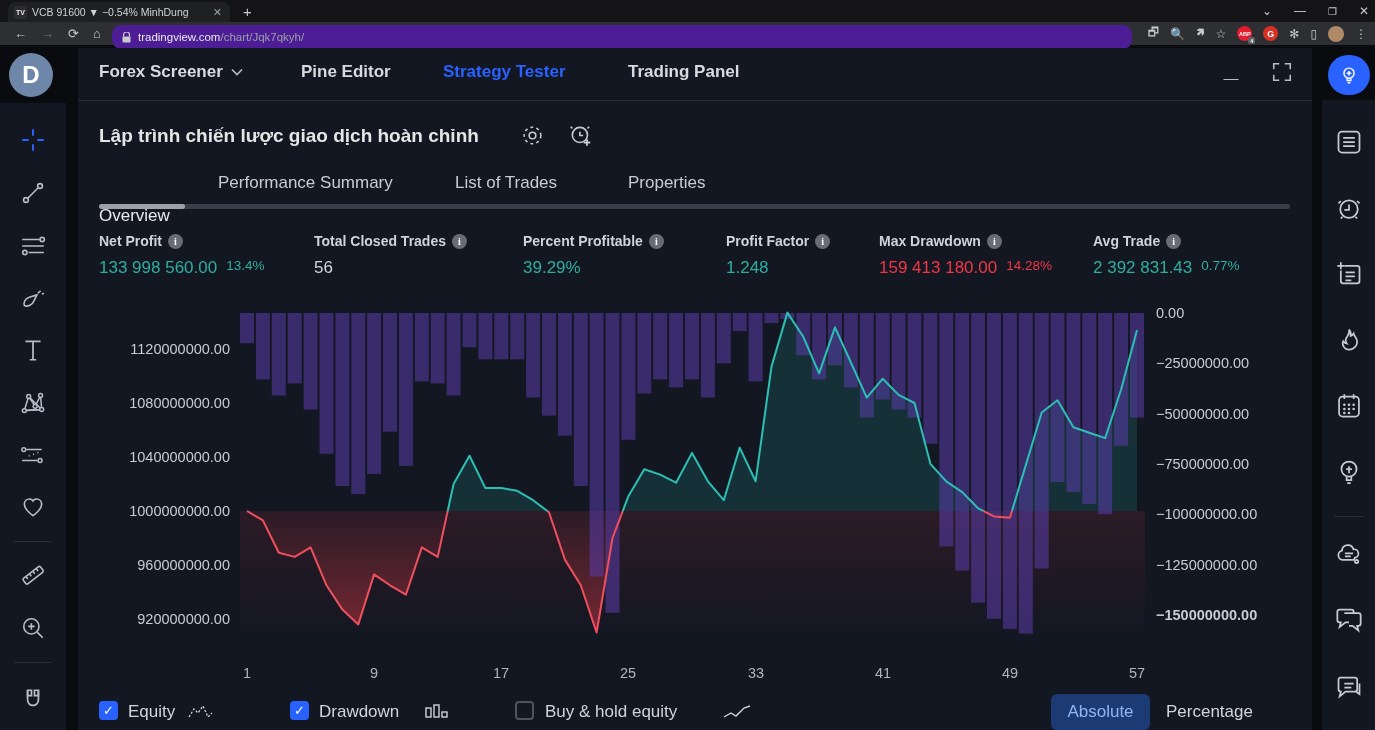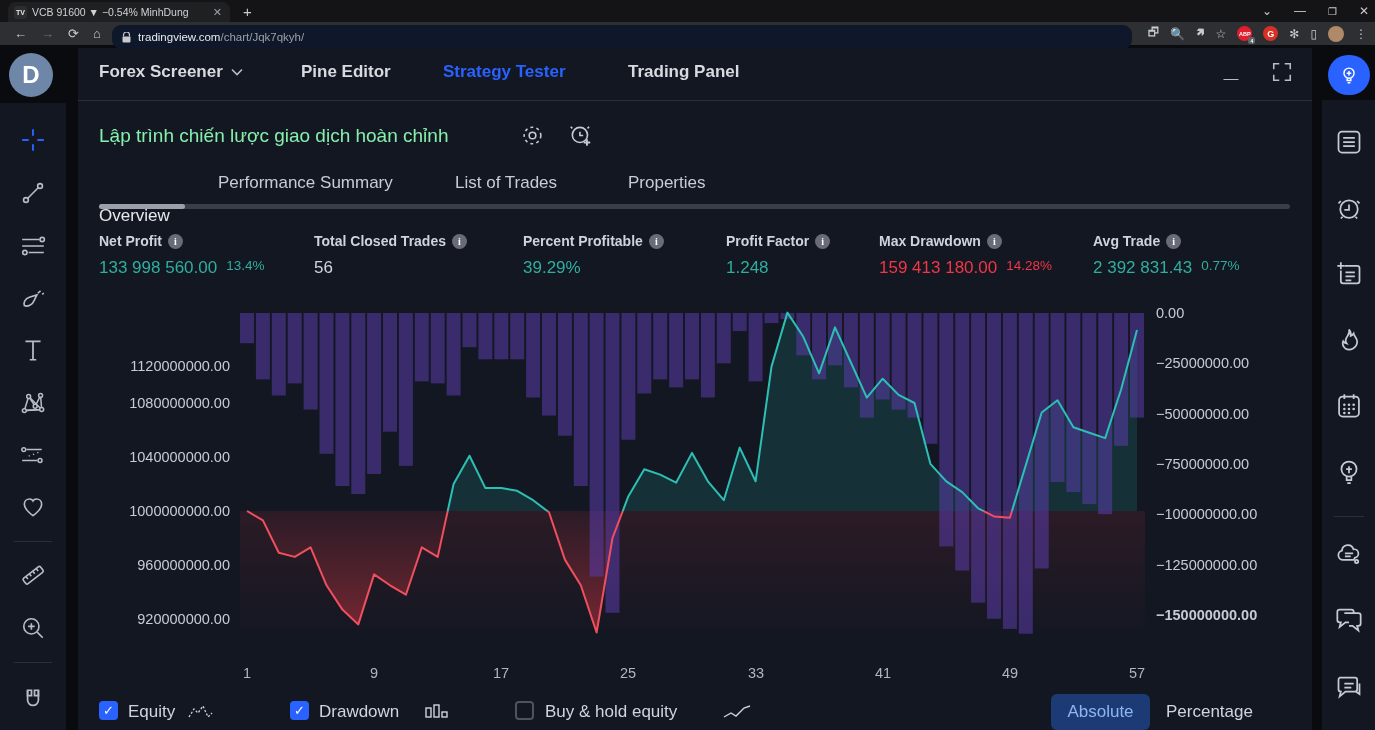--- a/index.html
+++ b/index.html
@@ -11,21 +11,21 @@
   .tabstrip { position:absolute; left:0; top:0; width:1375px; height:22px; background:#141416; }
   .btab { position:absolute; left:8px; top:2px; width:222px; height:20px; background:#1f2022; border-radius:8px 8px 0 0; display:flex; align-items:center; padding:0 6px; gap:5px; }
   .btab .fav { width:13px; height:13px; background:#2d2d30; border-radius:3px; color:#e8e8e8; font-size:7px; font-weight:bold; display:flex; align-items:center; justify-content:center; }
   .btab .ttl { font-size:10.5px; color:#cfd1d4; white-space:nowrap; overflow:hidden; flex:1; }
   .btab .cl { font-size:11px; color:#9aa0a6; padding:0 2px; }
   .newtab { position:absolute; left:243px; top:3px; color:#c8cacd; font-size:15px; }
   .winctl { position:absolute; top:0; right:6px; height:22px; display:flex; align-items:center; gap:22px; color:#c8cacd; font-size:12px; }
   .toolbar { position:absolute; left:0; top:22px; width:1375px; height:23px; background:#2e2f33; display:flex; align-items:center; }
   .navbtn { color:#c8cacd; font-size:13px; margin-left:14px; }
   .navbtn.dim { color:#6e7175; }
-  .urlpill { position:absolute; left:112px; top:3px; width:1020px; height:17px; background:#0f172a; border-radius:9px; display:flex; align-items:center; padding:12px 10px; gap:7px; }
+  .urlpill { position:absolute; left:112px; top:3px; width:1020px; height:17px; background:#4c1d95; border-radius:9px; display:flex; align-items:center; padding:12px 10px; gap:7px; }
   .urlpill .url { font-size:11.5px; color:#e8eaed; }
   .urlpill .url .path { color:#9aa0a6; }
   .baricons { position:absolute; right:8px; top:2px; height:19px; display:flex; align-items:center; gap:11px; }
   .ext { width:15px; height:15px; border-radius:50%; font-size:5.5px; font-weight:bold; color:#fff; display:flex; align-items:center; justify-content:center; position:relative; }
   .badge4 { position:absolute; right:-3px; bottom:-3px; width:7px; height:7px; background:#5f6368; color:#fff; font-size:5px; border-radius:2px; display:flex; align-items:center; justify-content:center; }
   .chromeicon { color:#c8cacd; font-size:12px; }
 
   
   .leftrail  { position:absolute; left:0; top:103px; width:66px; height:627px; background:#131722; }
   .avatar-d  { position:absolute; left:9px; top:53px; width:44px; height:44px; border-radius:50%; background:#6e87a8; color:#fff; font-size:24px; font-weight:bold; display:flex; align-items:center; justify-content:center; }
@@ -36,21 +36,21 @@
   .ltool { position:absolute; left:0; width:66px; height:40px; display:flex; align-items:center; justify-content:center; color:#b8bcc8; }
   .rtool { position:absolute; left:1322px; width:53px; height:44px; display:flex; align-items:center; justify-content:center; color:#c6cad4; }
   .divline { position:absolute; background:#2a2e39; }
 
   
   .hnav { position:absolute; top:62px; font-size:17px; font-weight:600; color:#d8dadf; display:flex; align-items:center; gap:8px; }
   .hnav.active { color:#2962ff; }
   .panel-min { position:absolute; left:1218px; top:60px; width:26px; height:26px; color:#b8bcc8; display:flex; align-items:flex-end; justify-content:center; font-size:15px; }
   .panel-exp { position:absolute; left:1268px; top:58px; width:28px; height:28px; color:#b8bcc8; display:flex; align-items:center; justify-content:center; }
 
-  .strategy-title { position:absolute; left:99px; top:125px; font-size:19px; font-weight:400; color:#86efac; }
+  .strategy-title { position:absolute; left:99px; top:125px; font-size:19px; font-weight:700; color:#e5e5e5; }
   .titleicon { position:absolute; top:123px; color:#c6cad4; }
 
   .rtab { position:absolute; top:173px; font-size:17px; color:#c9ccd4; }
   .rtab.active { color:#e8e9ed;margin-top:33px; }
   .tabtrack { position:absolute; left:99px; top:204px; width:1191px; height:5px; background:#3a3e4b; border-radius:3px; }
   .tabthumb { position:absolute; left:0; top:0; width:86px; height:5px; background:#9ba0ab; border-radius:3px; }
 
   
   .stat { position:absolute; top:232px; }
   .stat .lbl { font-size:14px; font-weight:700; color:#cfd3dc; display:inline-flex; align-items:center; gap:6px; }
@@ -309,21 +309,21 @@
         <span>Avg Trade</span>
         <span class="info">i</span>
       </span>
     <div class="vals">
         <span class="pos">2 392 831.43</span>
         <span class="pct pos">0.77%</span>
       </div>
   </div>
 
   <div class="yaxis-l" id="left-axis">
-      <span style="top: 66px;">1120000000.00</span>
+      <span style="top: 49px;">1120000000.00</span>
       <span style="top: 103px;">1080000000.00</span>
       <span style="top: 157px;">1040000000.00</span>
       <span style="top: 211px;">1000000000.00</span>
       <span style="top: 265px;">960000000.00</span>
       <span style="top: 319px;">920000000.00</span>
     </div>
   <div class="yaxis-r" id="right-axis">
       <span style="top: 13px;">0.00</span>
       <span style="top: 63px;">−25000000.00</span>
       <span style="top: 114px;">−50000000.00</span>

